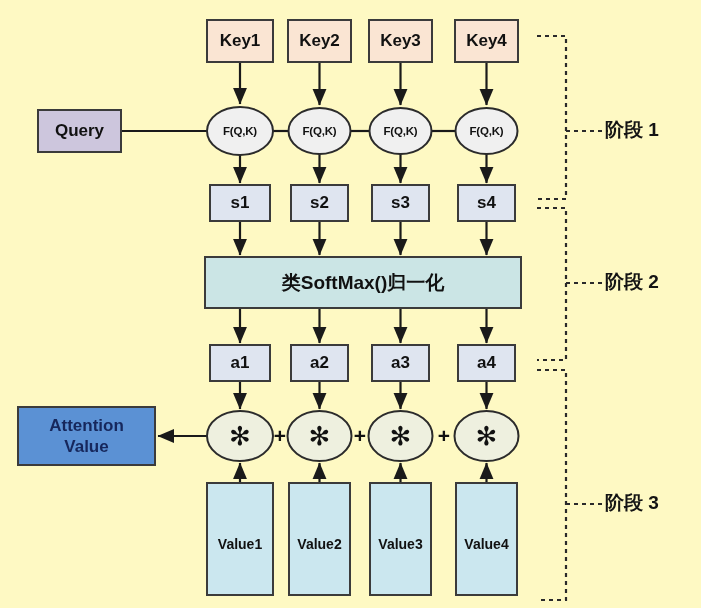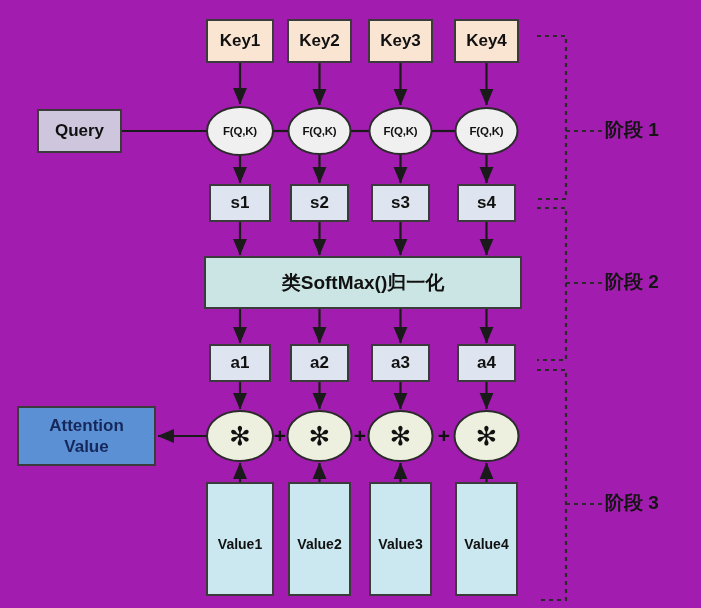--- a/index.html
+++ b/index.html
@@ -11,21 +11,21 @@
     width: 701px;
     height: 608px;
     overflow: hidden;
     font-family: "Liberation Sans", "DejaVu Sans", sans-serif;
     background: #fbfbfa;
   }
   #diagram-root {
     position: relative;
     width: 701px;
     height: 608px;
-    background: #a21caf;
+    background: #fef9c3;
   }
   svg#diagram {
     position: absolute;
     left: 0;
     top: 0;
     width: 701px;
     height: 608px;
     display: block;
   }
   .node-rect {

